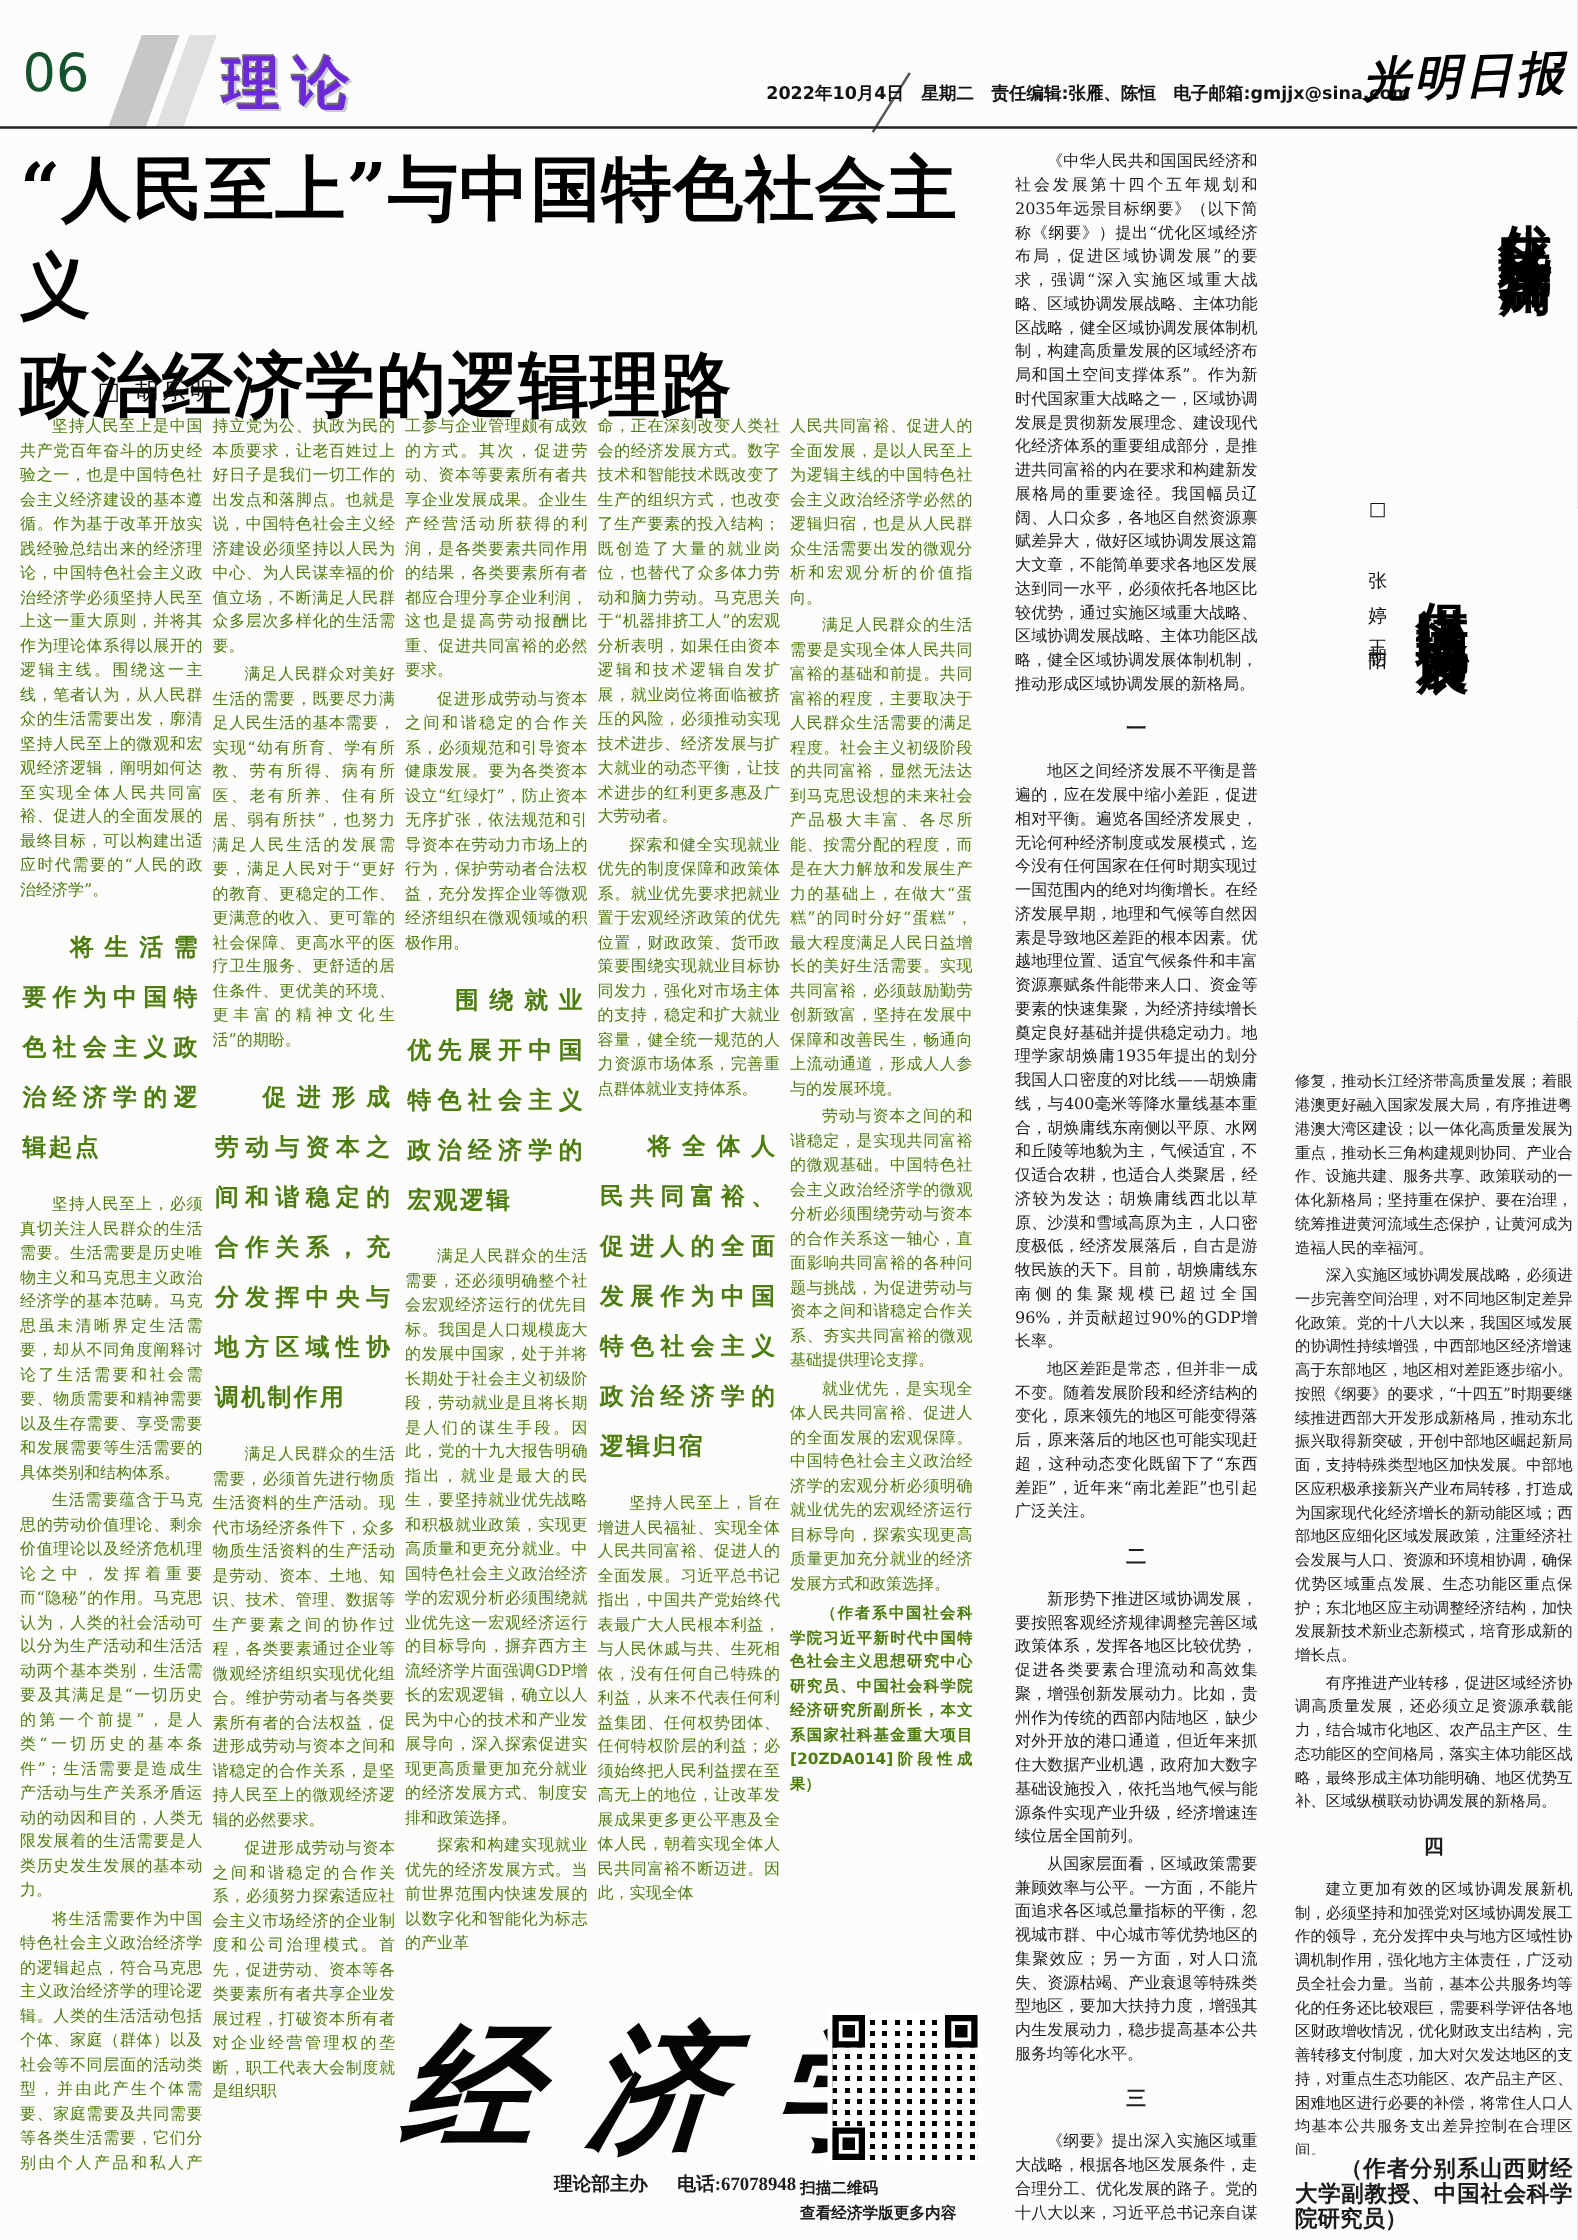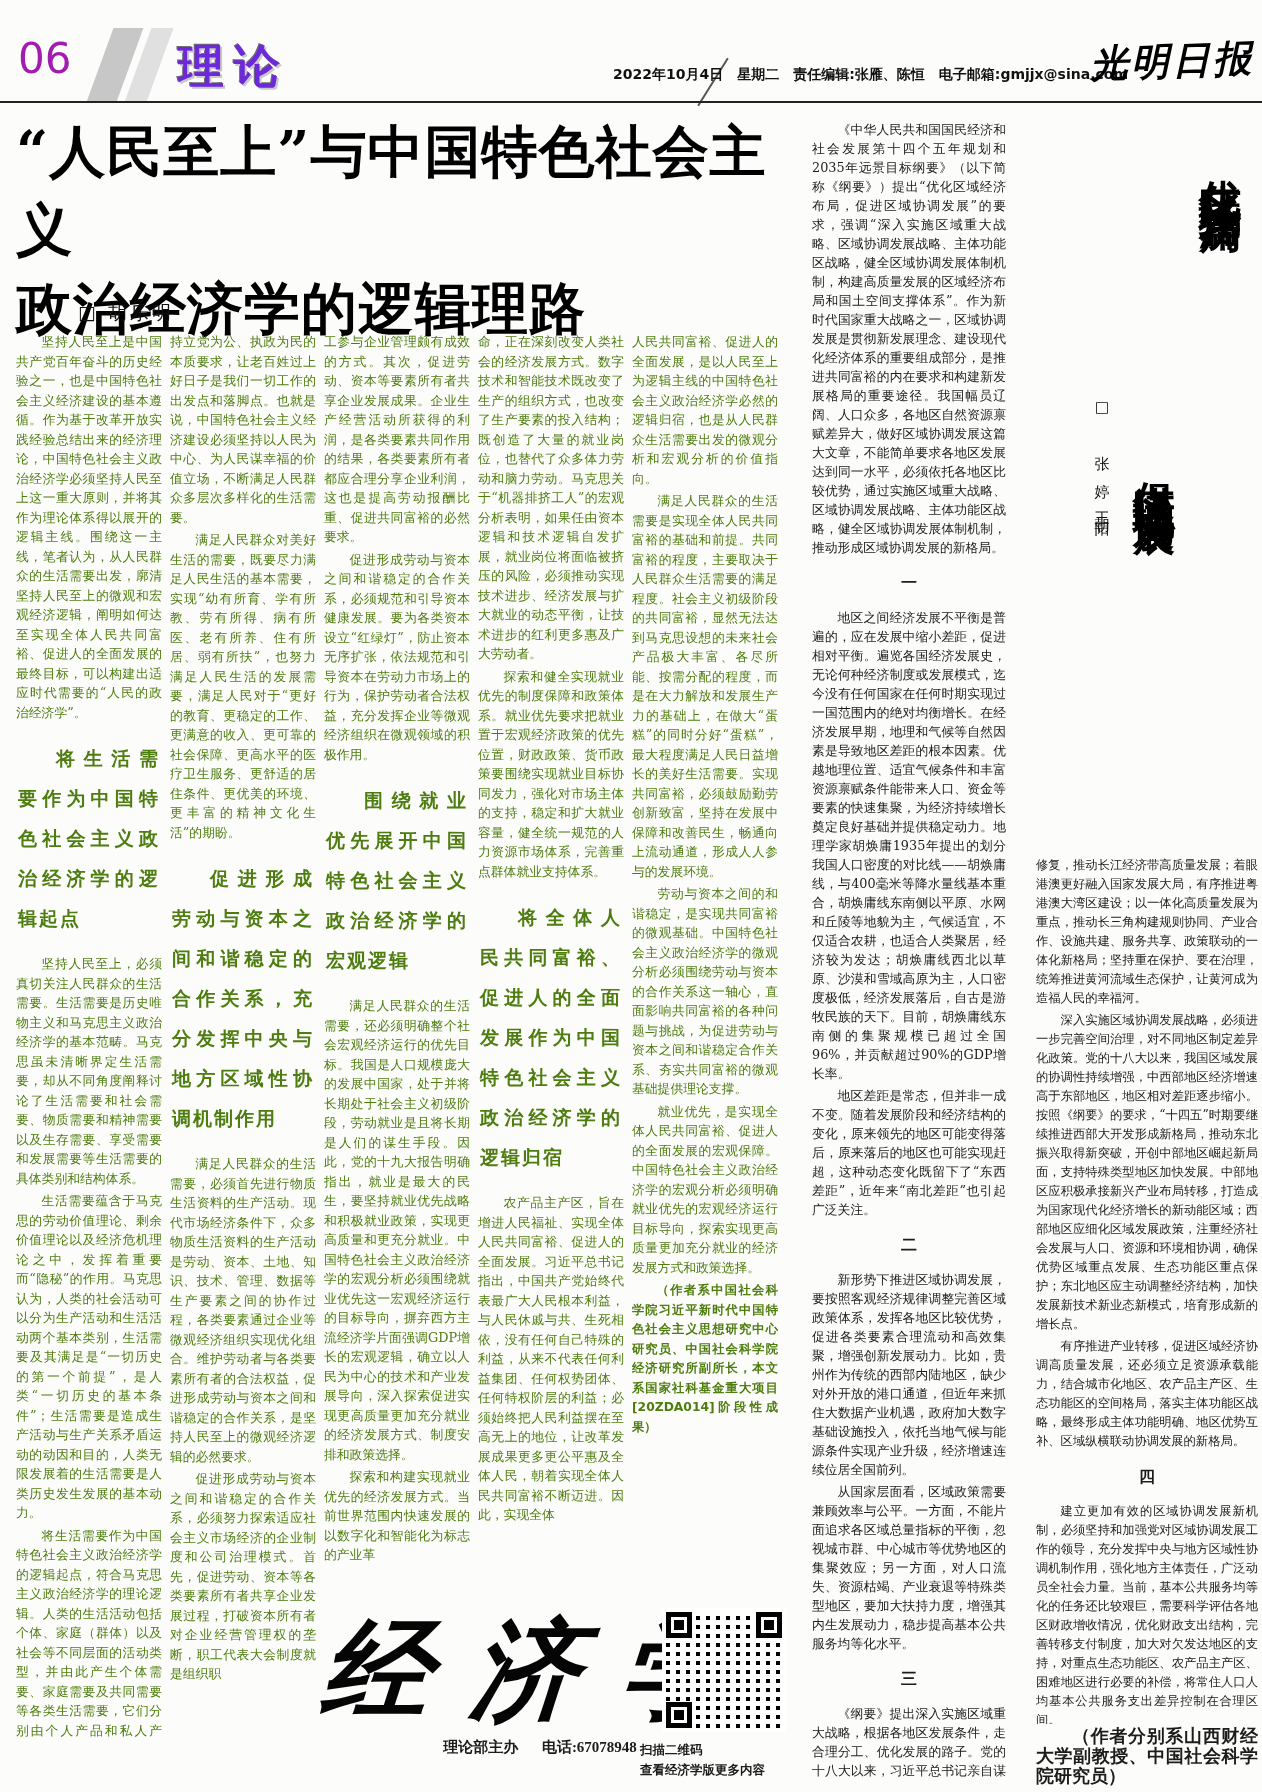--- a/index.html
+++ b/index.html
@@ -1,19 +1,19 @@
 <!DOCTYPE html>
 <html><head>
 <meta charset="utf-8">
 <style>
   html,body{margin:0;padding:0;background:#d9d9d9;}
   .page{position:relative;width:1262px;height:1792px;margin:0 auto;background:#fcfcfa;
         font-family:"DejaVu Serif","Liberation Serif",serif;color:#1c1c1c;overflow:hidden;}
   
-  .page-num{position:absolute;left:18px;top:34px;font-size:42px;color:#a21caf;
+  .page-num{position:absolute;left:18px;top:34px;font-size:42px;color:#14532d;
             font-family:"DejaVu Sans","Liberation Sans",sans-serif;}
   .stripe{position:absolute;top:28px;height:74px;transform:skewX(-20deg);}
   .stripe.s1{left:100px;width:30px;background:#c7c7c7;}
   .stripe.s2{left:138px;width:22px;background:#e0e0e0;}
   .section-title{position:absolute;left:178px;top:36px;font-size:46px;font-weight:bold;
                  color:#6d28d9;letter-spacing:10px;text-shadow:2px 2px 0 #c9c9c9,-1px -1px 0 #6f6f6f;}
   .slant-line{position:absolute;left:712px;top:54px;width:2px;height:56px;background:#555;
               transform:rotate(32deg);}
   .top-rule{position:absolute;left:0;top:101px;width:100%;height:2px;background:#222;}
   .date-line{position:absolute;right:134px;top:66px;font-size:14px;font-weight:bold;
@@ -107,21 +107,21 @@
       <div class="blk-pc">工参与企业管理颇有成效的方式。其次，促进劳动、资本等要素所有者共享企业发展成果。企业生产经营活动所获得的利润，是各类要素共同作用的结果，各类要素所有者都应合理分享企业利润，这也是提高劳动报酬比重、促进共同富裕的必然要求。</div>
       <div class="blk-p">促进形成劳动与资本之间和谐稳定的合作关系，必须规范和引导资本健康发展。要为各类资本设立“红绿灯”，防止资本无序扩张，依法规范和引导资本在劳动力市场上的行为，保护劳动者合法权益，充分发挥企业等微观经济组织在微观领域的积极作用。</div>
       <div class="blk-h">围绕就业优先展开中国特色社会主义政治经济学的宏观逻辑</div>
       <div class="blk-p">满足人民群众的生活需要，还必须明确整个社会宏观经济运行的优先目标。我国是人口规模庞大的发展中国家，处于并将长期处于社会主义初级阶段，劳动就业是且将长期是人们的谋生手段。因此，党的十九大报告明确指出，就业是最大的民生，要坚持就业优先战略和积极就业政策，实现更高质量和更充分就业。中国特色社会主义政治经济学的宏观分析必须围绕就业优先这一宏观经济运行的目标导向，摒弃西方主流经济学片面强调GDP增长的宏观逻辑，确立以人民为中心的技术和产业发展导向，深入探索促进实现更高质量更加充分就业的经济发展方式、制度安排和政策选择。</div>
       <div class="blk-p">探索和构建实现就业优先的经济发展方式。当前世界范围内快速发展的以数字化和智能化为标志的产业革</div>
     </div>
   <div class="col c4">
       <div class="blk-pc">命，正在深刻改变人类社会的经济发展方式。数字技术和智能技术既改变了生产的组织方式，也改变了生产要素的投入结构；既创造了大量的就业岗位，也替代了众多体力劳动和脑力劳动。马克思关于“机器排挤工人”的宏观分析表明，如果任由资本逻辑和技术逻辑自发扩展，就业岗位将面临被挤压的风险，必须推动实现技术进步、经济发展与扩大就业的动态平衡，让技术进步的红利更多惠及广大劳动者。</div>
       <div class="blk-p">探索和健全实现就业优先的制度保障和政策体系。就业优先要求把就业置于宏观经济政策的优先位置，财政政策、货币政策要围绕实现就业目标协同发力，强化对市场主体的支持，稳定和扩大就业容量，健全统一规范的人力资源市场体系，完善重点群体就业支持体系。</div>
       <div class="blk-h">将全体人民共同富裕、促进人的全面发展作为中国特色社会主义政治经济学的逻辑归宿</div>
-      <div class="blk-p">农产品主产区，旨在增进人民福祉、实现全体人民共同富裕、促进人的全面发展。习近平总书记指出，中国共产党始终代表最广大人民根本利益，与人民休戚与共、生死相依，没有任何自己特殊的利益，从来不代表任何利益集团、任何权势团体、任何特权阶层的利益；必须始终把人民利益摆在至高无上的地位，让改革发展成果更多更公平惠及全体人民，朝着实现全体人民共同富裕不断迈进。因此，实现全体</div>
+      <div class="blk-p">坚持人民至上，旨在增进人民福祉、实现全体人民共同富裕、促进人的全面发展。习近平总书记指出，中国共产党始终代表最广大人民根本利益，与人民休戚与共、生死相依，没有任何自己特殊的利益，从来不代表任何利益集团、任何权势团体、任何特权阶层的利益；必须始终把人民利益摆在至高无上的地位，让改革发展成果更多更公平惠及全体人民，朝着实现全体人民共同富裕不断迈进。因此，实现全体</div>
     </div>
   <div class="col c5">
       <div class="blk-pc">人民共同富裕、促进人的全面发展，是以人民至上为逻辑主线的中国特色社会主义政治经济学必然的逻辑归宿，也是从人民群众生活需要出发的微观分析和宏观分析的价值指向。</div>
       <div class="blk-p">满足人民群众的生活需要是实现全体人民共同富裕的基础和前提。共同富裕的程度，主要取决于人民群众生活需要的满足程度。社会主义初级阶段的共同富裕，显然无法达到马克思设想的未来社会产品极大丰富、各尽所能、按需分配的程度，而是在大力解放和发展生产力的基础上，在做大“蛋糕”的同时分好“蛋糕”，最大程度满足人民日益增长的美好生活需要。实现共同富裕，必须鼓励勤劳创新致富，坚持在发展中保障和改善民生，畅通向上流动通道，形成人人参与的发展环境。</div>
       <div class="blk-p">劳动与资本之间的和谐稳定，是实现共同富裕的微观基础。中国特色社会主义政治经济学的微观分析必须围绕劳动与资本的合作关系这一轴心，直面影响共同富裕的各种问题与挑战，为促进劳动与资本之间和谐稳定合作关系、夯实共同富裕的微观基础提供理论支撑。</div>
       <div class="blk-p">就业优先，是实现全体人民共同富裕、促进人的全面发展的宏观保障。中国特色社会主义政治经济学的宏观分析必须明确就业优先的宏观经济运行目标导向，探索实现更高质量更加充分就业的经济发展方式和政策选择。</div>
       <div class="blk-note">（作者系中国社会科学院习近平新时代中国特色社会主义思想研究中心研究员、中国社会科学院经济研究所副所长，本文系国家社科基金重大项目[20ZDA014]阶段性成果）</div>
     </div>
 
   <div class="calligraphy">经济学</div>

